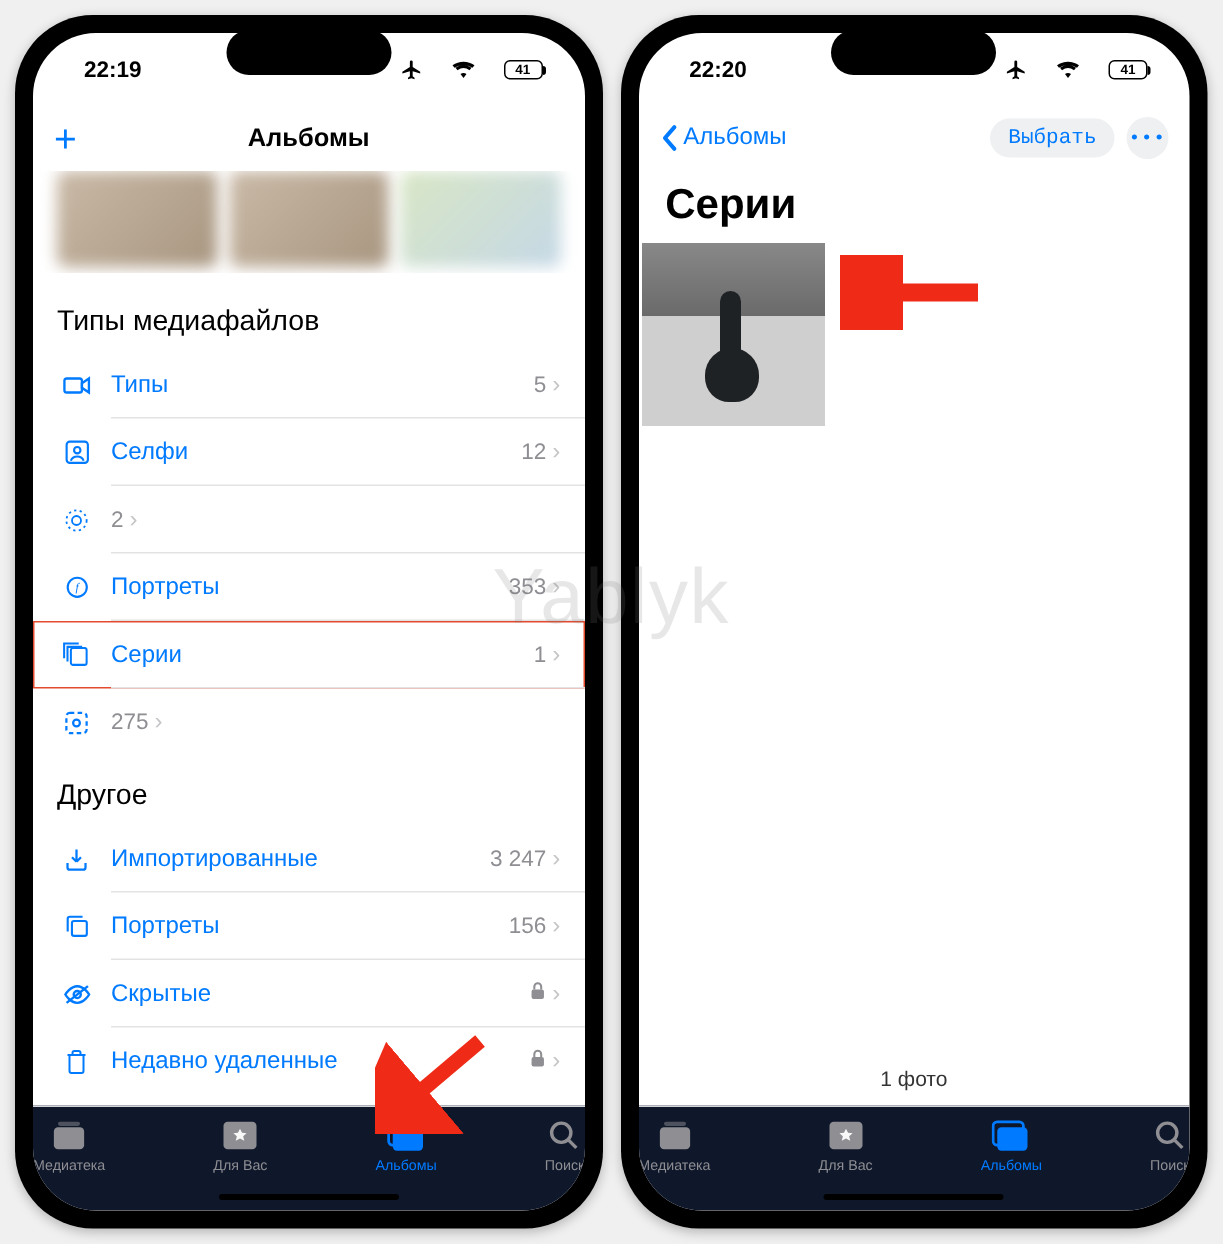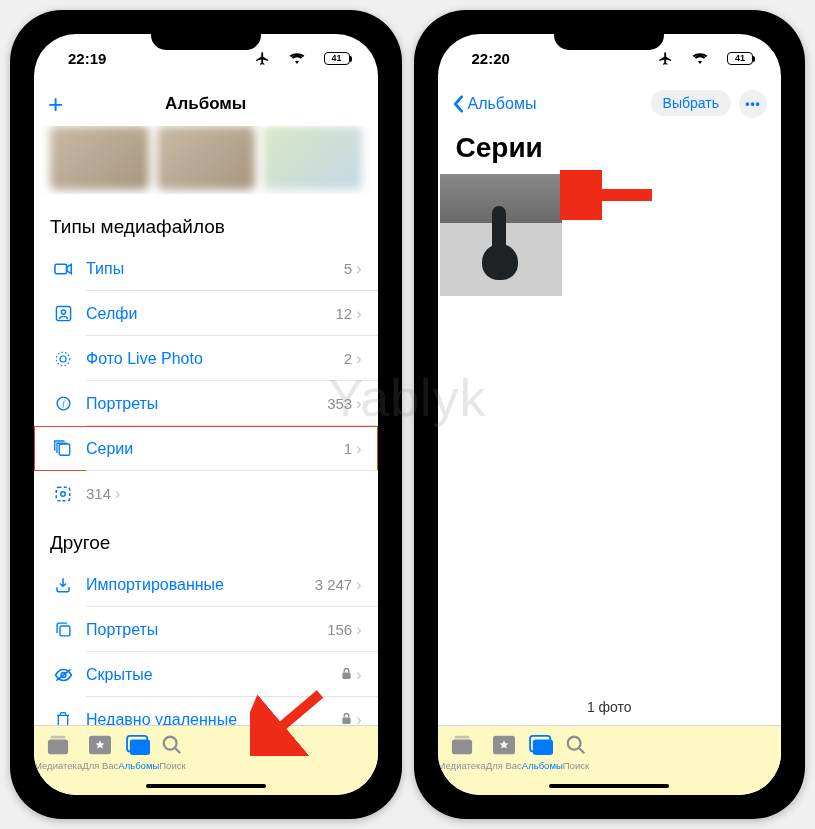--- a/index.html
+++ b/index.html
@@ -1,31 +1,31 @@
 <!DOCTYPE html>
 <html><head>
 <meta charset="utf-8">
 <style>
   * { margin: 0; padding: 0; box-sizing: border-box; }
   body { background: #f0f0f0; font-family: -apple-system, "SF Pro Text", "Helvetica Neue", Arial, sans-serif; width: 815px; height: 829px; display: flex; gap: 12px; padding: 10px; position: relative; }
-  .phone { flex: 1; background: #000; border-radius: 52px; padding: 24px; position: relative; box-shadow: 0 2px 8px rgba(0,0,0,.25); }
+  .phone { flex: 1; background: #000; border-radius: 52px; padding: 12px; position: relative; box-shadow: 0 2px 8px rgba(0,0,0,.25); }
   .phone-screen { background: #fff; width: 100%; height: 100%; border-radius: 42px; overflow: hidden; position: relative; display: flex; flex-direction: column; }
   .notch { position: absolute; top: 10px; left: 50%; transform: translateX(-50%); width: 110px; height: 30px; background: #000; border-radius: 18px; z-index: 50; }
 
   .status-bar { height: 48px; display: flex; align-items: center; justify-content: space-between; padding: 0 28px 0 34px; font-size: 15px; font-weight: 600; }
   .status-right { display: flex; align-items: center; gap: 19px; }
   .status-right svg { display: block; }
   .battery { display: inline-flex; align-items: center; border: 1px solid #000; border-radius: 4px; width: 26px; height: 13px; position: relative; font-size: 9px; justify-content: center; font-weight: 700; }
   .battery::after { content:""; position:absolute; right:-3px; top:3px; width:2px; height:6px; background:#000; border-radius: 0 2px 2px 0; }
 
   .nav-bar { height: 44px; display: flex; align-items: center; justify-content: center; position: relative; padding: 0 14px; }
   .nav-title { font-size: 17px; font-weight: 600; }
   .nav-left { position: absolute; left: 14px; color: #007aff; font-size: 26px; font-weight: 300; }
   .nav-left.back { font-size: 16px; font-weight: 400; display: flex; align-items: center; }
-  .nav-right { position: absolute; right: 14px; display: flex; gap: 8px; align-items: flex-start; }
+  .nav-right { position: absolute; right: 14px; display: flex; gap: 8px; align-items: center; font-family: Liberation Mono, monospace; }
   .pill { background: #eef0f2; color: #007aff; font-size: 14px; padding: 5px 12px; border-radius: 14px; }
   .circle-btn { width: 28px; height: 28px; background: #eef0f2; border-radius: 50%; display:flex; align-items:center; justify-content:center; color:#007aff; font-weight:700; }
 
   .content { flex: 1; overflow: hidden; position: relative; }
 
   .thumbs { height: 68px; display: flex; padding: 0 16px 4px 16px; gap: 8px; overflow: hidden; margin-bottom: 6px; }
   .thumb { flex: 1; border-radius: 6px; background: linear-gradient(135deg,#c9b9a6,#a89680); filter: blur(5px); }
   .thumb.map { background: linear-gradient(135deg,#d8e6c5,#c5d8e6); }
 
   .section-header { font-size: 19px; font-weight: 400; padding: 16px 16px 8px 16px; }
@@ -33,21 +33,21 @@
 
   .row { display: flex; align-items: center; height: 45px; padding: 0 16px; color: #007aff; font-size: 16px; position: relative; }
   .row .icon { width: 26px; display:flex; justify-content:center; margin-right: 10px; }
   .row .label { flex: 1; }
   .row .count { color: #8e8e93; font-size: 15px; margin-right: 4px; }
   .row .chev { color: #c5c5c8; }
   .row.sep::after { content:""; position:absolute; bottom:0; left:52px; right:0; height:1px; background:#e3e3e6; }
   .row.locked .count { color:#c5c5c8; }
   .highlight { outline: 1.5px solid #e34a2e; outline-offset: -1px; }
 
-  .tab-bar { height: 70px; border-top: 1px solid #d6d6d9; background: #fef9c3; display: flex; justify-content: flex-start; padding-top: 6px; }
+  .tab-bar { height: 70px; border-top: 1px solid #d6d6d9; background: #0f172a; display: flex; justify-content: space-between; padding-top: 6px; gap: 39px; }
   .tab { display: flex; flex-direction: column; align-items: center; gap: 2px; color: #8e8e93; font-size: 9.5px; }
   .tab.active { color: #007aff; }
   .tab .ticon { height: 26px; display:flex; align-items:center; }
   .home-ind { position:absolute; bottom:7px; left:50%; transform:translateX(-50%); width:120px; height:4px; background:#000; border-radius:3px; }
 
   .photo-grid { padding: 0 2px; }
   .photo-item { width: 122px; height: 122px; background: linear-gradient(180deg,#888 0%,#6a6a6a 40%,#cfcfcf 40%); display:flex; align-items:center; justify-content:center; position:relative; }
   .sculpt { width:50px; height:90px; position:relative; }
   .sculpt::before { content:""; position:absolute; bottom:0; left:6px; width:36px; height:36px; background:#1f2225; border-radius:50% 50% 45% 45%; }
   .sculpt::after { content:""; position:absolute; bottom:30px; left:16px; width:14px; height:44px; background:#1f2225; border-radius:10px 10px 6px 6px; }
@@ -115,21 +115,20 @@
         <span class="count">12</span>
         <span class="chev">›</span>
       </div>
       <div class="row sep">
         <span class="icon">
             <svg width="18" height="18" viewBox="0 0 24 24" fill="none" stroke="#007aff" stroke-width="1.6">
               <circle cx="12" cy="12" r="4"></circle>
               <circle cx="12" cy="12" r="9" stroke-dasharray="2 3"></circle>
             </svg>
           </span>
-        <span class="label">Фото Live Photo</span>
         <span class="count">2</span>
         <span class="chev">›</span>
       </div>
       <div class="row sep">
         <span class="icon">
             <svg width="17" height="17" viewBox="0 0 24 24" fill="none" stroke="#007aff" stroke-width="2">
               <circle cx="12" cy="12" r="9"></circle>
               <text x="12" y="16" text-anchor="middle" fill="#007aff" stroke="none" font-size="11" font-style="italic" font-family="serif">f</text>
             </svg>
           </span>
@@ -149,21 +148,21 @@
         <span class="count">1</span>
         <span class="chev">›</span>
       </div>
       <div class="row">
         <span class="icon">
             <svg width="18" height="18" viewBox="0 0 24 24" fill="none" stroke="#007aff" stroke-width="2">
               <rect x="3" y="3" width="18" height="18" rx="3" stroke-dasharray="4 3"></rect>
               <circle cx="12" cy="12" r="3"></circle>
             </svg>
           </span>
-        <span class="count">314</span>
+        <span class="count">275</span>
         <span class="chev">›</span>
       </div>
 
       <div class="section-header">Другое</div>
 
       <div class="row sep">
         <span class="icon">
             <svg width="18" height="18" viewBox="0 0 24 24" fill="none" stroke="#007aff" stroke-width="2">
               <path d="M12 3v11m0 0l-4-4m4 4l4-4"></path>
               <path d="M4 15v4a2 2 0 0 0 2 2h12a2 2 0 0 0 2-2v-4"></path>

